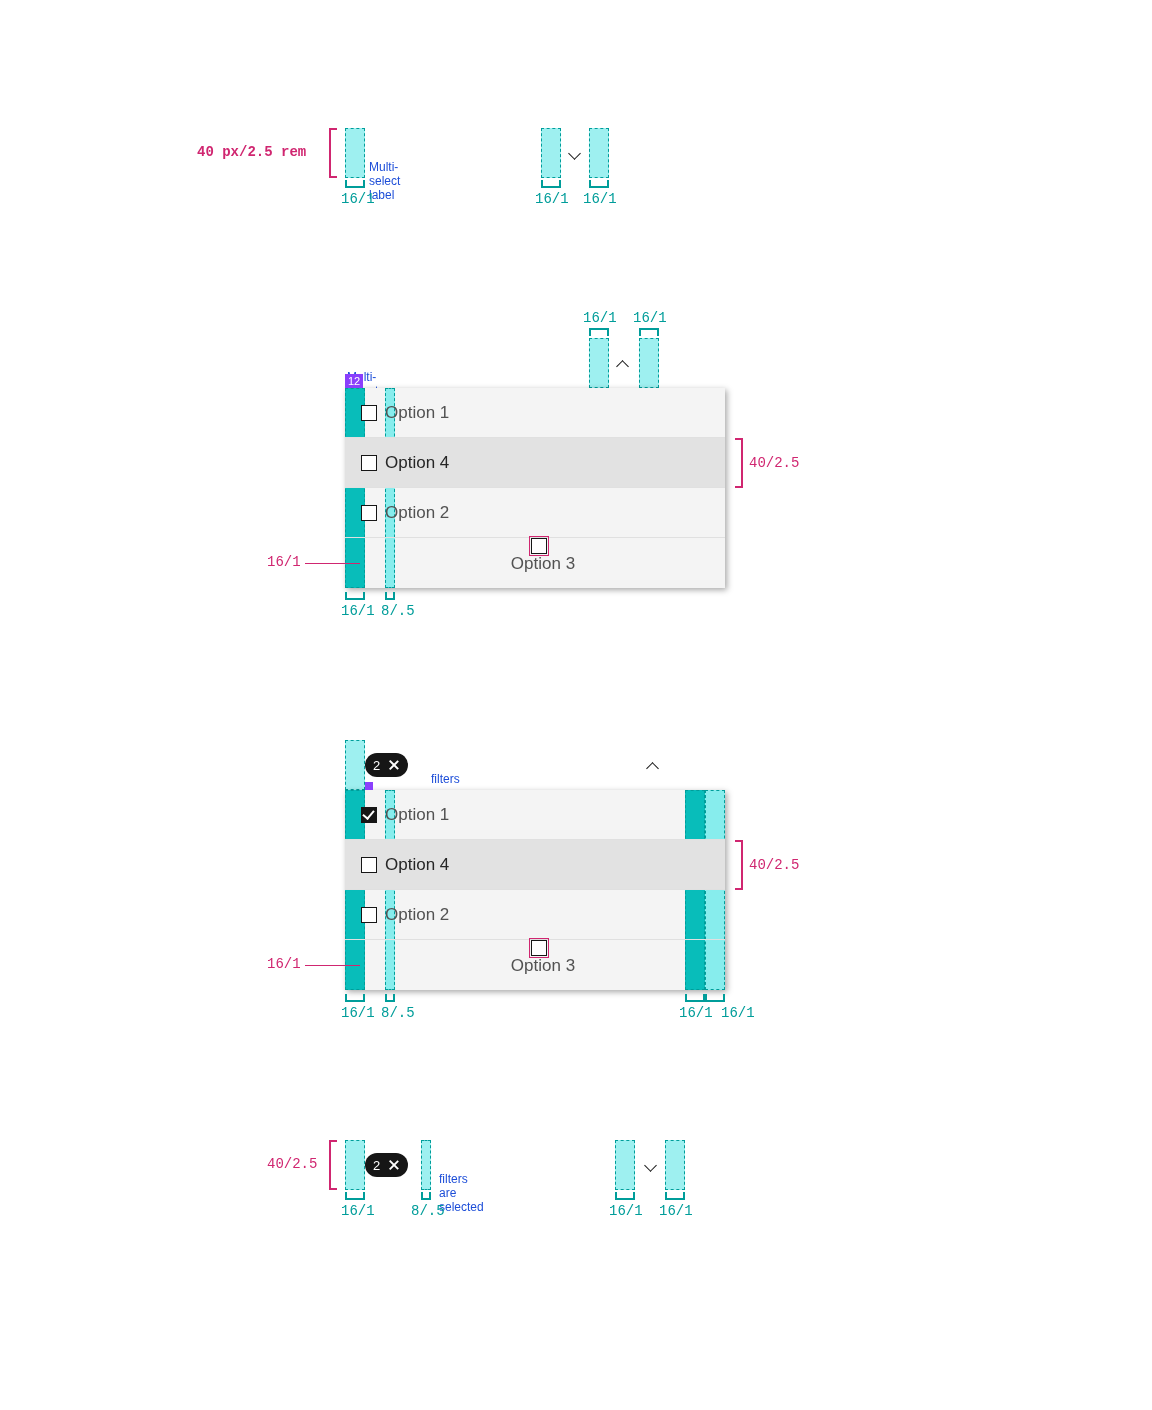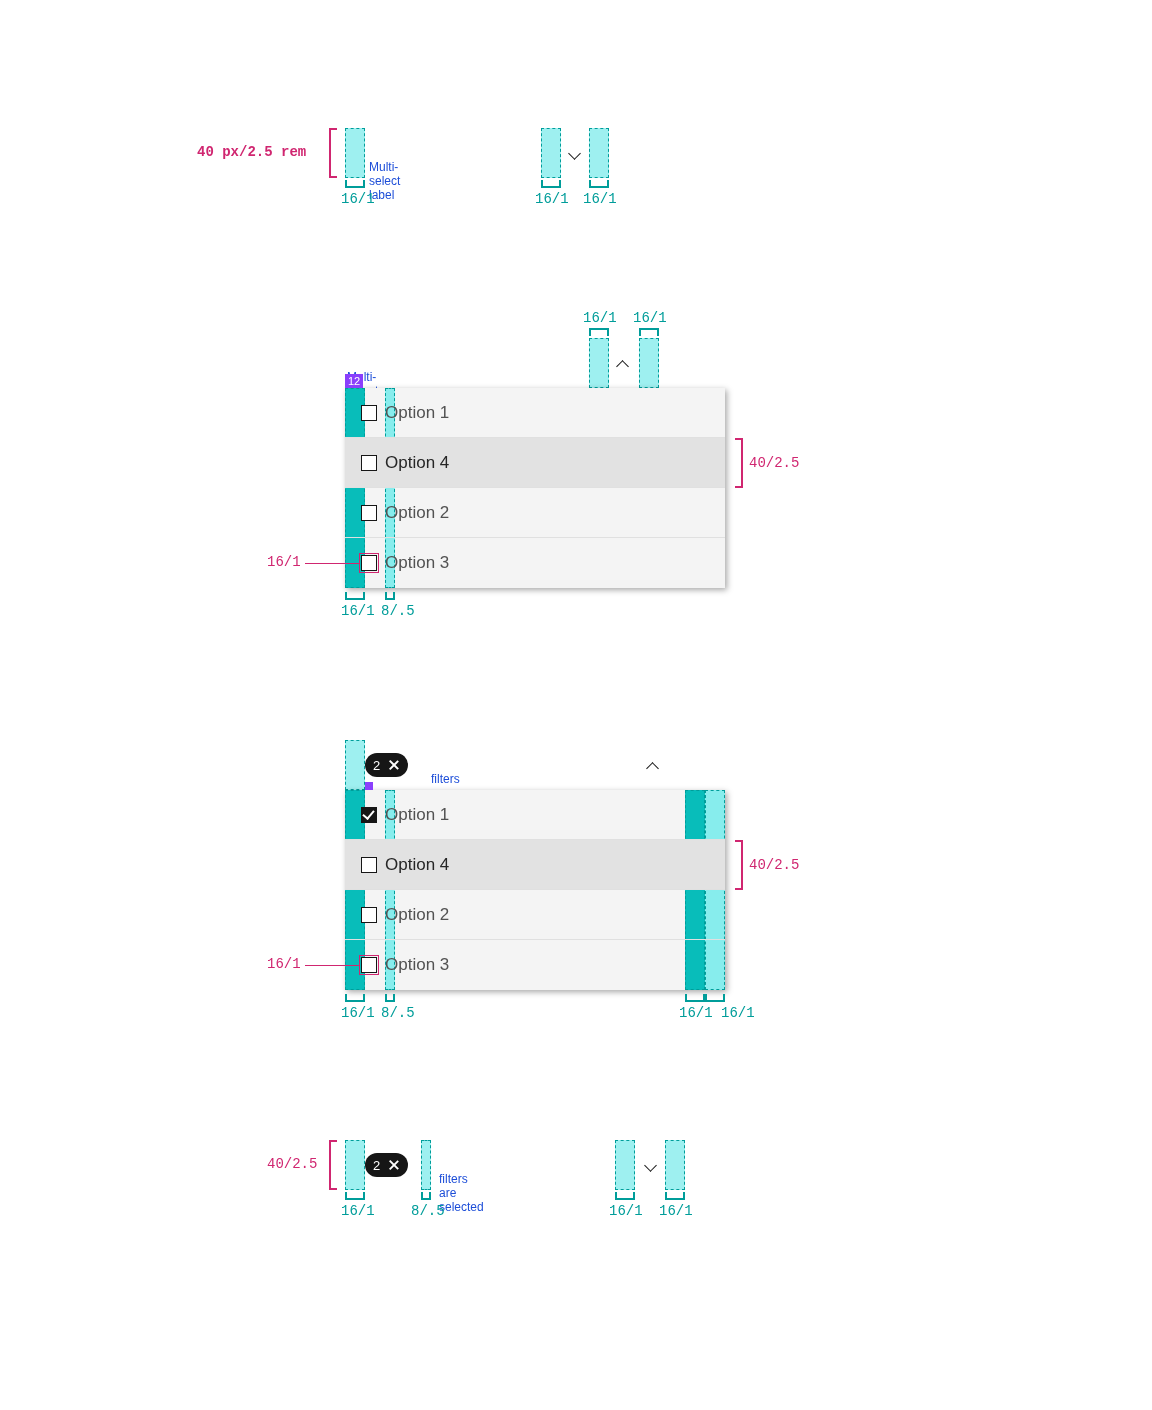--- a/index.html
+++ b/index.html
@@ -77,21 +77,21 @@
   .row {
     height: 50px;
     display:flex;
     align-items:center;
     border-bottom:1px solid #e0e0e0;
     padding-left:16px;
     font-size:17px;
     color:#525252;
     position: relative;
   }
-  .row:last-child{ border-bottom:none;}
+  .row:last-child{ border-bottom:none;flex-direction:column;}
   .row.hover { background:#e2e2e2; color:#262626;}
   .checkbox {
     width:16px; height:16px; border:1px solid #161616; background:#fff;
     margin-right:8px; display:inline-flex; align-items:center; justify-content:center;
     position: relative; flex:none;
   }
   .checkbox.checked { background:#161616; }
   .checkbox.checked::after{
     content:""; position:absolute; left:3px; top:0px;
     width:5px; height:9px; border-right:2px solid #fff; border-bottom:2px solid #fff;

